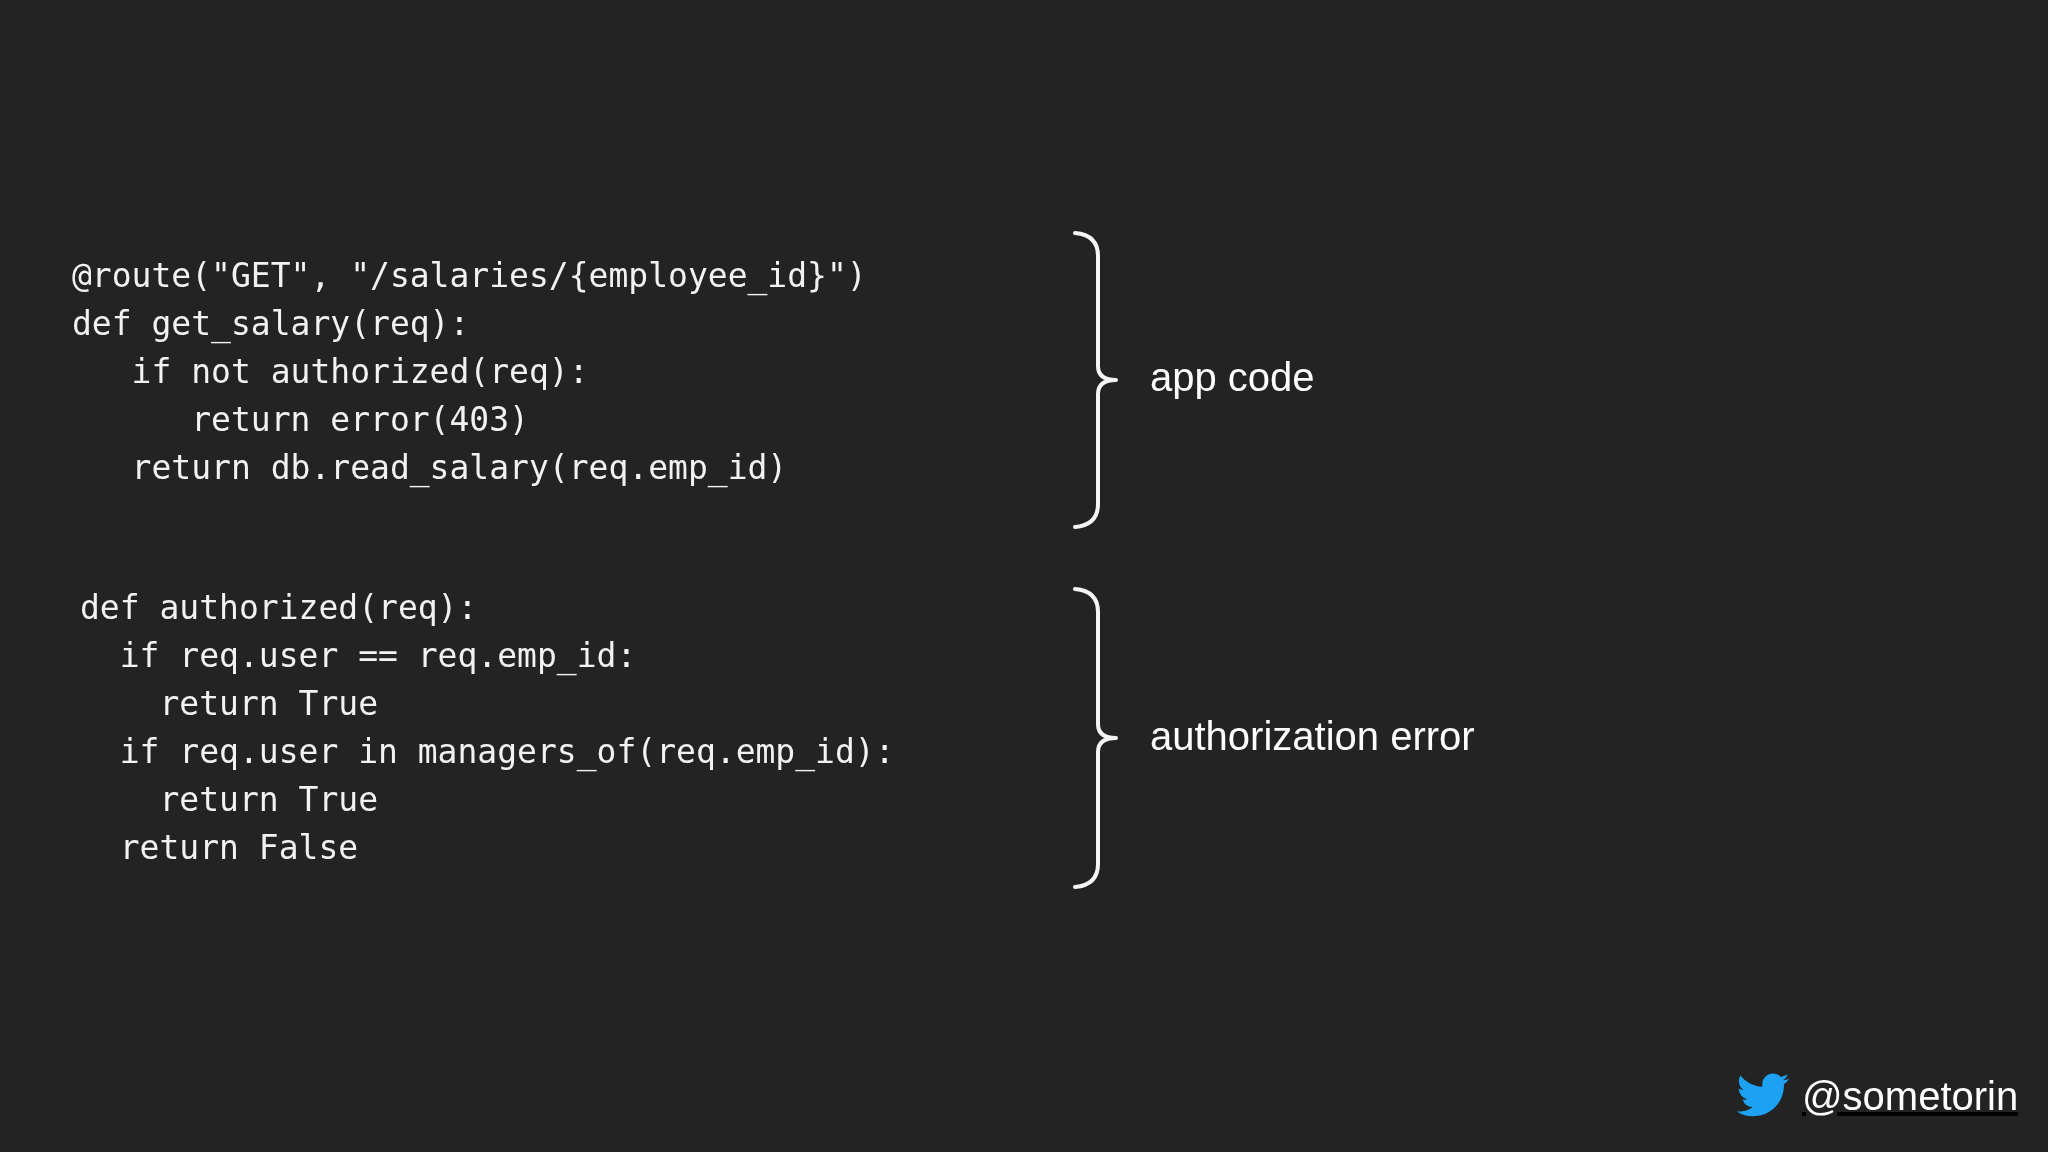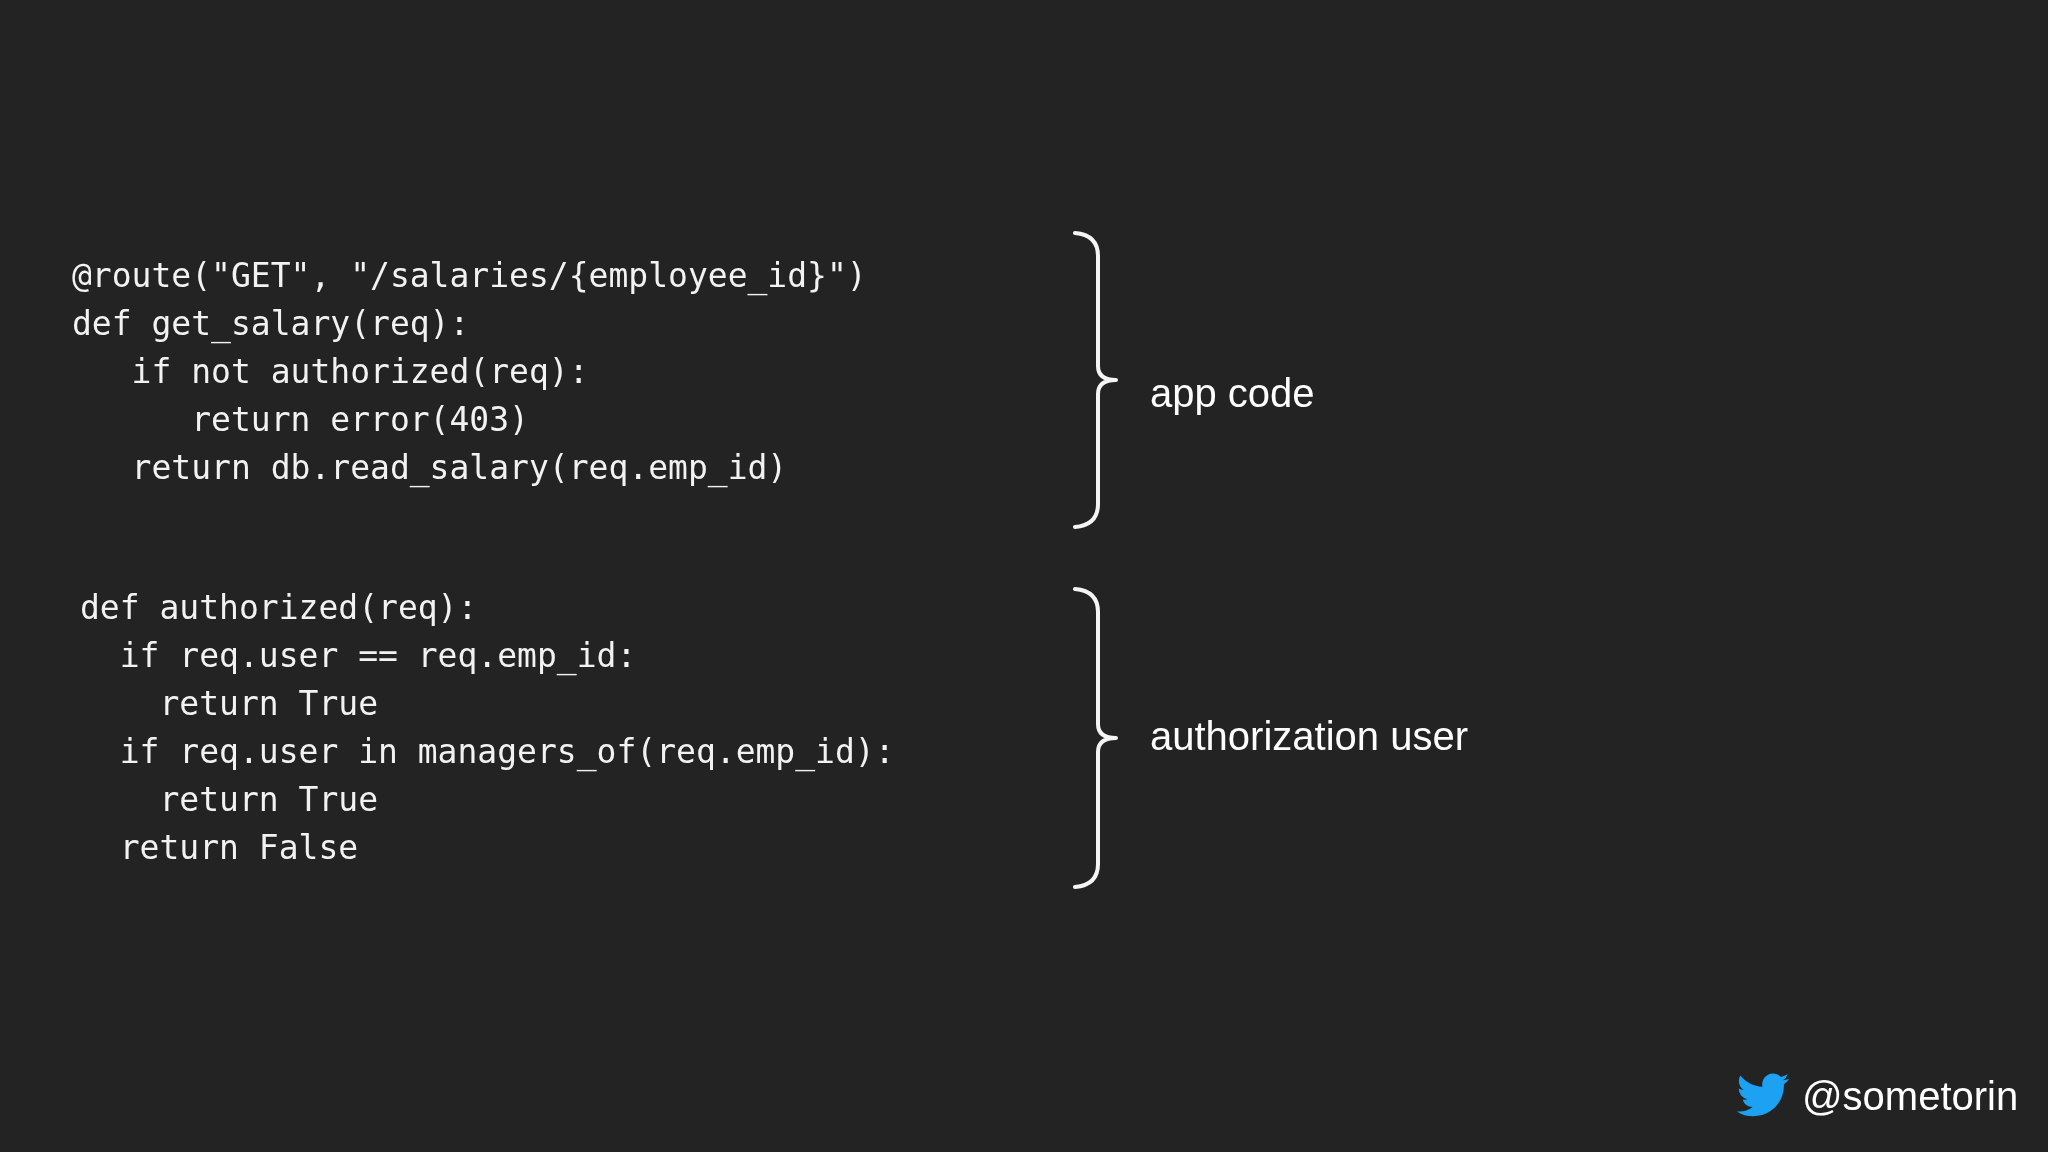--- a/index.html
+++ b/index.html
@@ -44,31 +44,32 @@
   }
 
   .annotation-label {
     position: absolute;
     left: 1150px;
     transform: translateY(-50%);
     font-size: 40px;
     color: #fdfdfd;
     white-space: nowrap;
   }
-  #label-app  { top: 393px; }
+  #label-app  { top: 377px; }
   #label-auth { top: 736px; }
 
   .footer {
     position: absolute;
     left: 1736px;
     top: 1068px;
     height: 56px;
     display: flex;
     align-items: center;
     gap: 12px;
+    text-decoration: underline;
   }
   .twitter-icon svg { display: block; }
   .twitter-handle {
     font-size: 40px;
     color: #ffffff;
     white-space: nowrap;
   }
 </style>
 </head>
 <body>
@@ -91,21 +92,21 @@
   <svg class="brace" id="brace-app" viewBox="0 0 60 300" preserveAspectRatio="none">
     <path d="M 5 3 Q 28 5 28 26 L 28 136 Q 28 150 46 150 Q 28 150 28 164 L 28 274 Q 28 295 5 297" style="stroke: rgb(245, 245, 245);"></path>
   </svg>
 
   <svg class="brace" id="brace-auth" viewBox="0 0 60 304" preserveAspectRatio="none">
     <path d="M 5 3 Q 28 5 28 26 L 28 138 Q 28 152 46 152 Q 28 152 28 166 L 28 278 Q 28 299 5 301" style="stroke: rgb(245, 245, 245);"></path>
   </svg>
 
   <div class="annotation-label" id="label-app" style="color: rgb(253, 253, 253);">app code</div>
 
-  <div class="annotation-label" id="label-auth" style="color: rgb(253, 253, 253);">authorization user</div>
+  <div class="annotation-label" id="label-auth" style="color: rgb(253, 253, 253);">authorization error</div>
 
   <div class="footer">
     <span class="twitter-icon">
       <svg width="54" height="46" viewBox="0 0 24 21">
         <path id="twitter-bird-path" fill="#1DA1F2" d="M23.953 2.57a10 10 0 0 1-2.825.775A4.958 4.958 0 0 0 23.291.622c-.951.555-2.005.959-3.127 1.184A4.92 4.92 0 0 0 11.78 6.288C7.69 6.095 4.067 4.13 1.64 1.162a4.822 4.822 0 0 0-.666 2.475c0 1.71.87 3.213 2.188 4.096a4.904 4.904 0 0 1-2.228-.616v.06a4.923 4.923 0 0 0 3.946 4.827 4.996 4.996 0 0 1-2.212.085 4.936 4.936 0 0 0 4.604 3.417 9.867 9.867 0 0 1-6.102 2.105c-.39 0-.779-.023-1.17-.067a13.995 13.995 0 0 0 7.557 2.209c9.053 0 13.998-7.496 13.998-13.985 0-.21 0-.42-.015-.63A9.935 9.935 0 0 0 24 2.59z"></path>
       </svg>
     </span>
     <span class="twitter-handle">@sometorin</span>
   </div>
 

